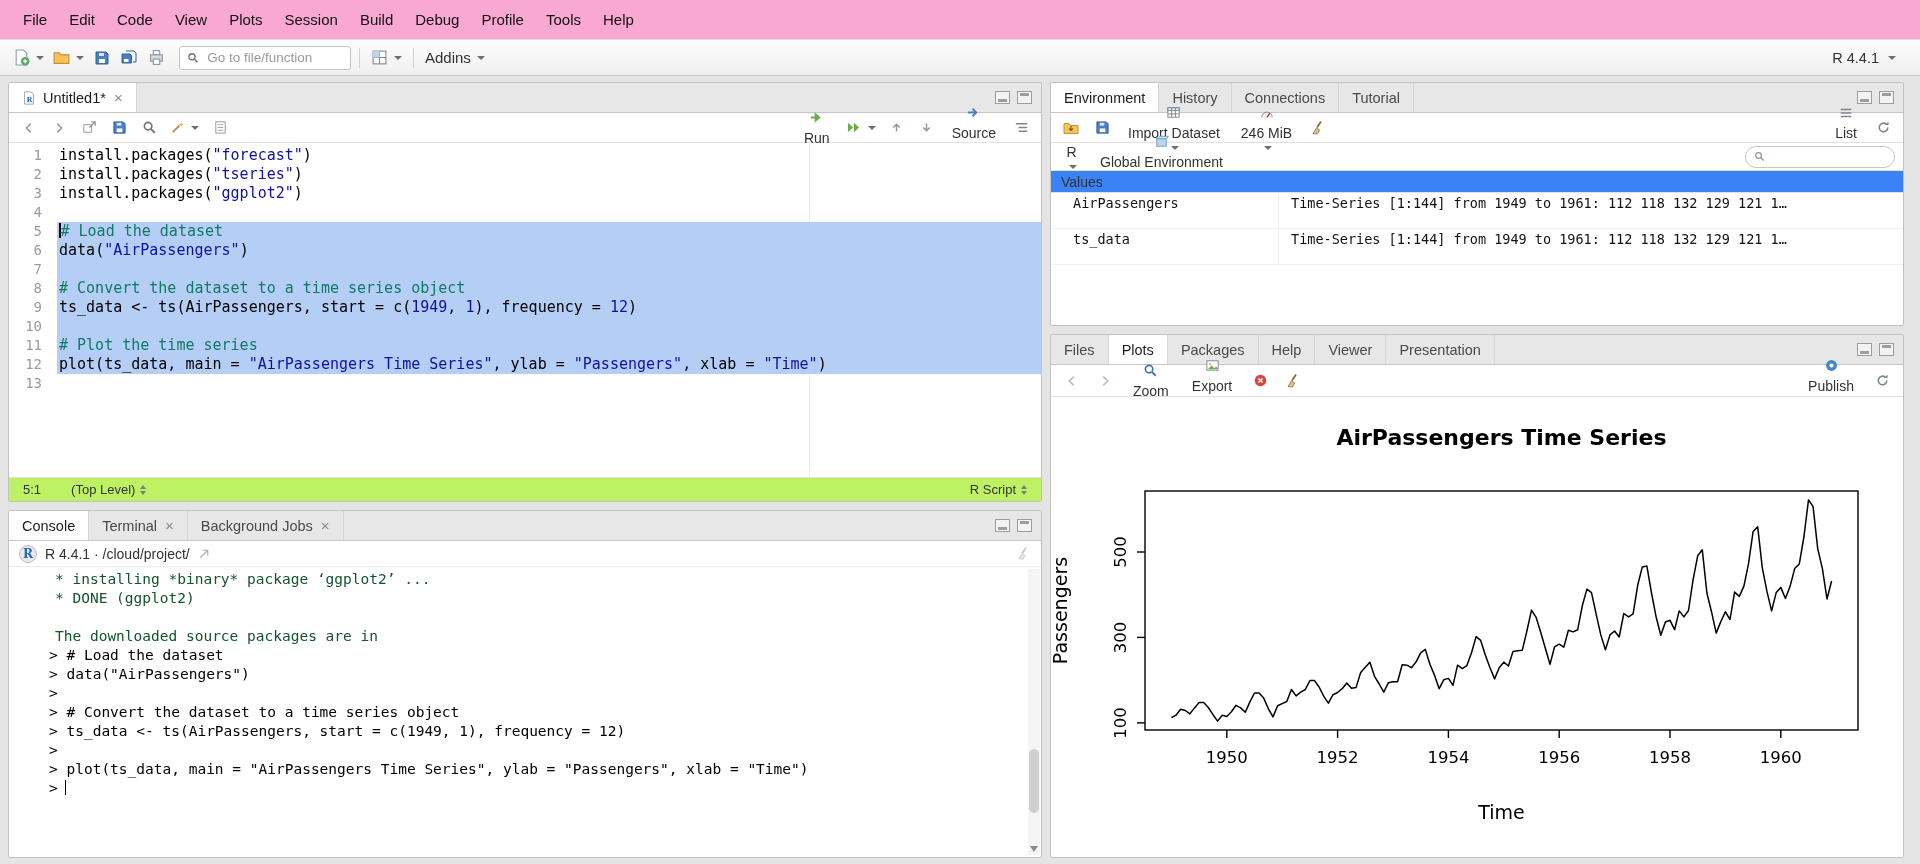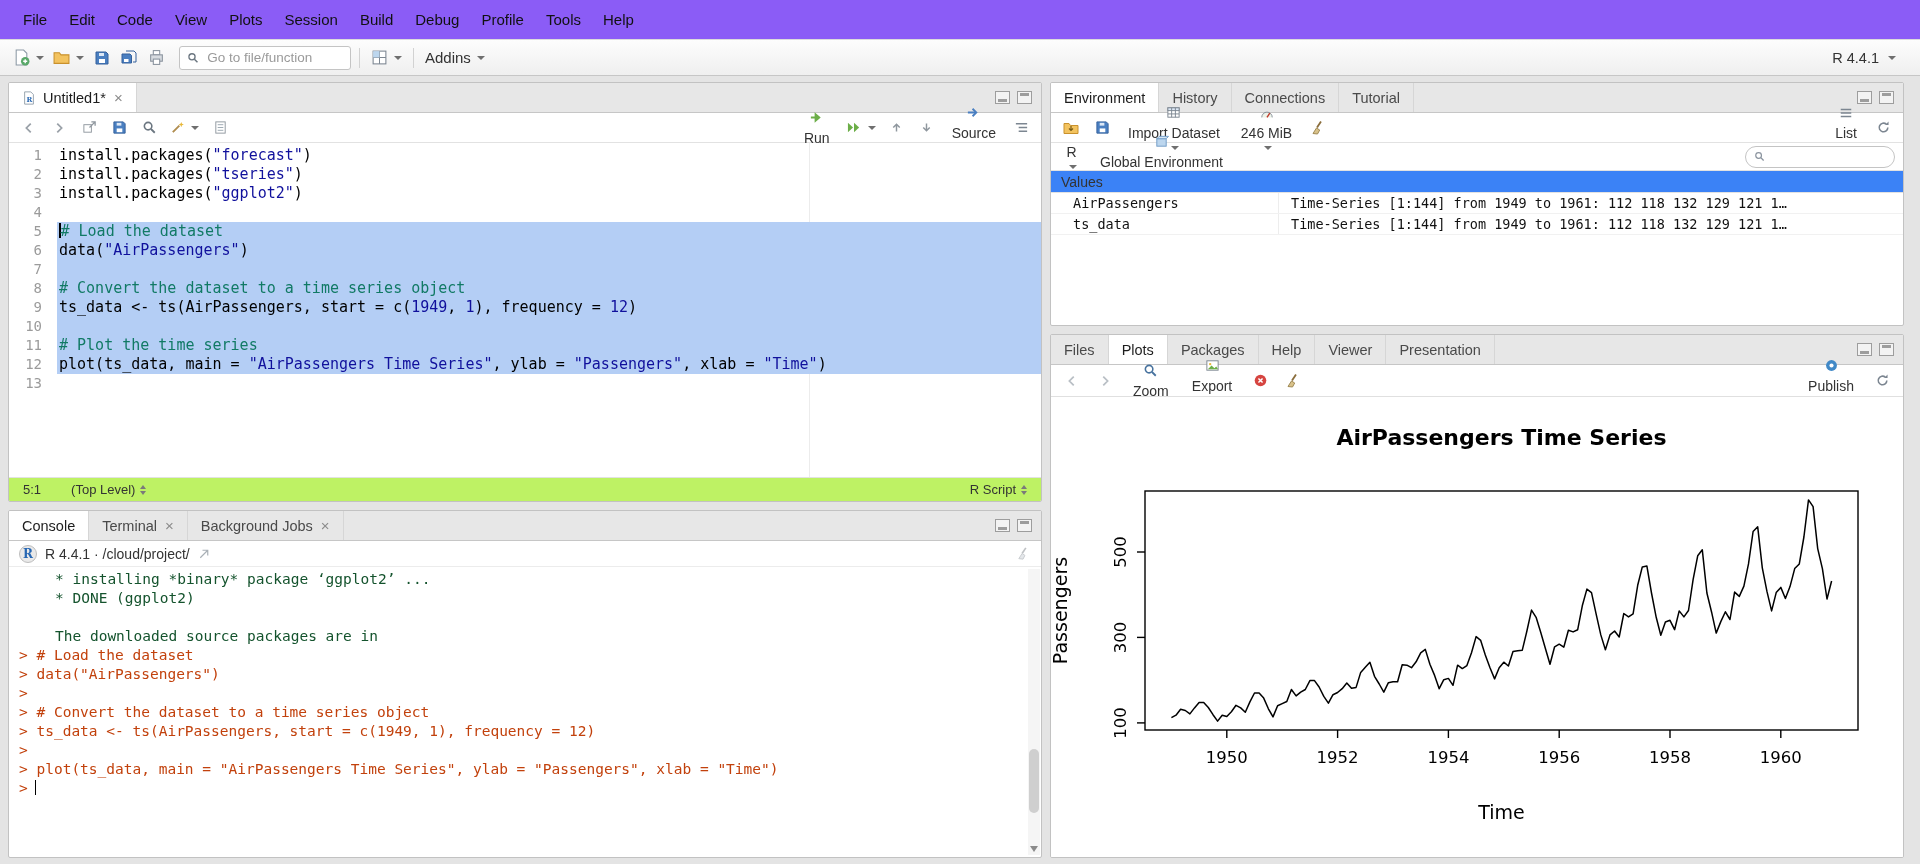--- a/index.html
+++ b/index.html
@@ -4,21 +4,21 @@
 <style>
   * { box-sizing: border-box; }
   html,body { margin:0; padding:0; }
   body {
     width:1920px; height:864px; overflow:hidden;
     background:#e4e4e4;
     font-family:"Liberation Sans", sans-serif;
     font-size:15px; color:#1a1a1a;
   }
   
-  .menubar { height:40px; background:#8b5cf6; border-bottom:1px solid #dcdcdc;
+  .menubar { height:40px; background:#f9a8d4; border-bottom:1px solid #dcdcdc;
     display:flex; align-items:center; padding-left:12px; }
   .menu-item { padding:0 11px; line-height:40px; color:#111; cursor:default; }
   .toolbar { height:36px; background:linear-gradient(#fdfdfd,#efefef);
     border-bottom:1px solid #c6c6c6; display:flex; align-items:center; gap:3px; padding:0 10px; }
   .tbtn { height:26px; min-width:24px; display:flex; align-items:center; justify-content:center;
     border-radius:3px; padding:0 3px; gap:3px; color:#333; }
   .tsep { width:1px; height:20px; background:#d2d2d2; margin:0 5px; }
   .caret { width:0; height:0; border-left:4px solid transparent; border-right:4px solid transparent;
     border-top:4.5px solid #6f6f6f; display:inline-block; margin-left:3px; }
   .goto { display:flex; align-items:center; background:#fff; border:1px solid #c4c4c4;
@@ -74,38 +74,38 @@
   
   .console-header { height:26px; display:flex; align-items:center; gap:8px; padding:0 10px;
     border-bottom:1px solid #ececec; font-size:14px; color:#333; flex:none; }
   .r-badge { width:18px; height:18px; border-radius:50%; background:#e9e9e9; border:1px solid #bdbdbd;
     display:flex; align-items:center; justify-content:center; font-weight:bold; color:#2767b3;
     font-size:12px; font-family:"DejaVu Serif",serif; flex:none; }
   .console-body { flex:1; position:relative; padding:3px 0 0 10px; overflow:hidden;
     font-family:"DejaVu Sans Mono","Liberation Mono",monospace; font-size:14.5px; }
   .console-line { height:19px; line-height:19px; white-space:pre; }
   .cl-message { color:#14532d;margin-left:36px; }
-  .cl-input { color:#c2410c; }
+  .cl-input { color:#000000;margin-left:30px; }
   .cl-output { color:#000; }
   .v-scroll { position:absolute; right:1px; top:2px; bottom:2px; width:12px; background:#f5f5f5; }
   .v-thumb { position:absolute; left:1px; width:10px; height:64px; bottom:42px; background:#cfcfcf; border-radius:5px; }
   .v-arrow { position:absolute; bottom:3px; left:2px; width:0; height:0;
     border-left:4px solid transparent; border-right:4px solid transparent; border-top:6px solid #8a8a8a; }
   
   .env-toolbar { height:30px; display:flex; align-items:center; gap:7px; padding:0 8px;
     border-bottom:1px solid #e2e2e2; background:#fff; font-size:14px; color:#333; flex:none; }
   .env-subbar { height:28px; display:flex; align-items:center; gap:9px; padding:0 8px;
     border-bottom:1px solid #e2e2e2; font-size:14px; color:#333; flex:none; }
   .search-box { display:flex; align-items:center; gap:5px; border:1px solid #c4c4c4; border-radius:11px;
     height:22px; width:150px; padding:0 8px; background:#fff; }
   .search-box input { border:none; outline:none; width:100%; font-size:13px; background:transparent; }
   .env-body { flex:1; overflow:hidden; font-size:14px; }
   .env-section { height:22px; line-height:22px; padding-left:10px; background:#3b82f6;
     border-bottom:1px solid #e2e2e2; color:#333; }
-  .env-row { display:flex; height:21px; line-height:21px; border-bottom:1px solid #f1f1f1;
+  .env-row { display:flex; height:36px; line-height:21px; border-bottom:1px solid #f1f1f1;
     font-family:"DejaVu Sans Mono","Liberation Mono",monospace; font-size:13.5px; color:#111; }
   .env-name { width:228px; padding-left:22px; flex:none; border-right:1px solid #ededed;
     overflow:hidden; white-space:pre; }
   .env-value { padding-left:12px; white-space:pre; overflow:hidden; }
   
   .plots-toolbar { height:32px; display:flex; align-items:center; gap:9px; padding:0 9px;
     border-bottom:1px solid #e0e0e0; font-size:14px; color:#333; flex:none; }
   .plot-area { flex:1; background:#fff; display:flex; justify-content:center; align-items:flex-start; }
   .plot-tick { font:16.5px "DejaVu Sans", sans-serif; fill:#000; }
   .plot-axis { font:19px "DejaVu Sans", sans-serif; fill:#000; }

